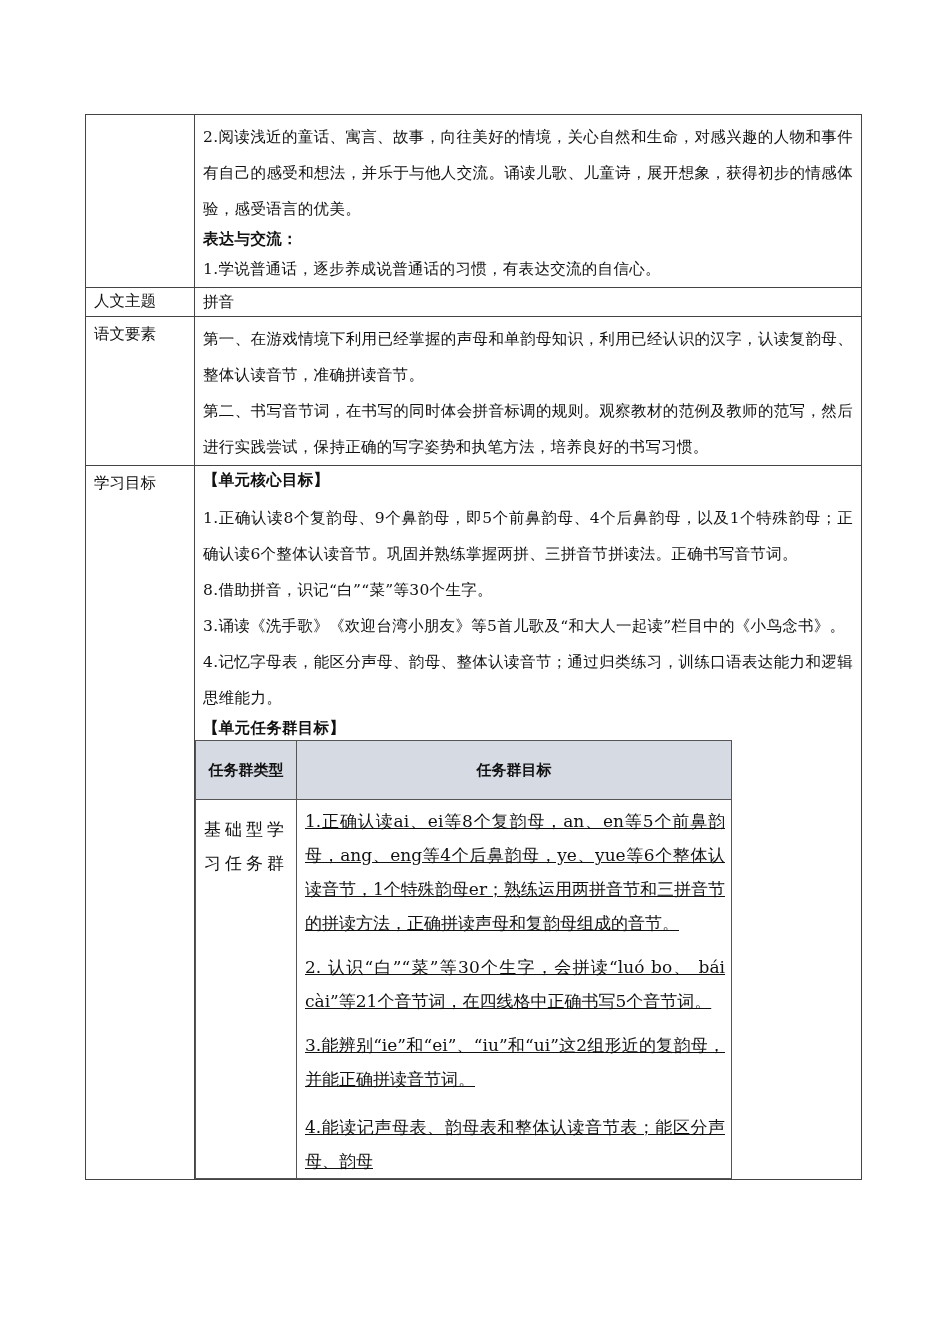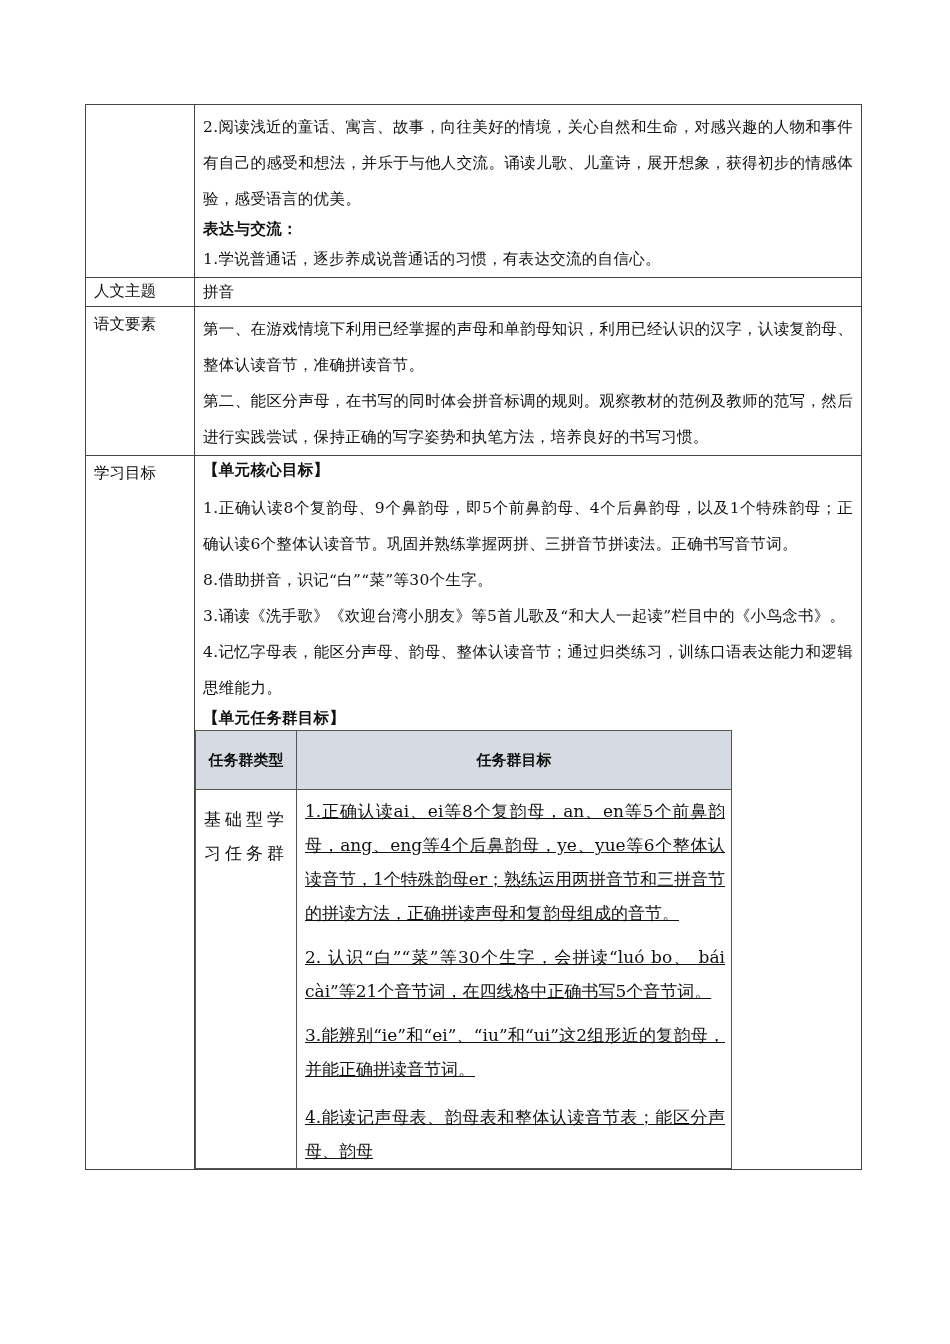--- a/index.html
+++ b/index.html
@@ -1,18 +1,18 @@
 <!DOCTYPE html>
 <html><head>
 <meta charset="utf-8">
 <style>
   html, body { margin: 0; padding: 0; background: #ffffff; }
   body { width: 950px; height: 1344px; position: relative; overflow: hidden;
          font-family: "DejaVu Serif", "Liberation Serif", serif; color: #111; }
-  .page { position: absolute; left: 85px; top: 104px; width: 777px; }
+  .page { position: absolute; left: 85px; top: 114px; width: 777px; }
   table.outer { border-collapse: collapse; width: 777px; table-layout: fixed; }
   table.outer > tbody > tr > td { border: 1px solid #444; vertical-align: top; padding: 0; }
   td.label { width: 100px; font-size: 15.5px; padding: 4px 0 0 8px !important; line-height: 26px; }
   td.content { padding: 0 8px 0 8px !important; font-size: 15.5px; }
   .p { line-height: 36px; margin: 0; text-align: justify; letter-spacing: 0.3px; }
   .p.tight { line-height: 24px; }
   .bold { font-weight: bold; font-family: "DejaVu Sans", "Liberation Sans", sans-serif; }
   .row-theme td { height: 28px; }
   table.inner { border-collapse: collapse; width: 537px; margin-left: -8px; table-layout: fixed; margin-top: 0; }
   table.inner td, table.inner th { border: 1px solid #555; vertical-align: top; font-size: 17px; }
@@ -42,21 +42,21 @@
 
       <tr class="row-theme">
         <td class="label" style="padding-top:0 !important;">人文主题</td>
         <td class="content" style="line-height:28px;">拼音</td>
       </tr>
 
       <tr>
         <td class="label">语文要素</td>
         <td class="content">
           <p class="p" style="margin-top:4px;">第一、在游戏情境下利用已经掌握的声母和单韵母知识，利用已经认识的汉字，认读复韵母、整体认读音节，准确拼读音节。</p>
-          <p class="p">第二、能区分声母，在书写的同时体会拼音标调的规则。观察教材的范例及教师的范写，然后进行实践尝试，保持正确的写字姿势和执笔方法，培养良好的书写习惯。</p>
+          <p class="p">第二、书写音节词，在书写的同时体会拼音标调的规则。观察教材的范例及教师的范写，然后进行实践尝试，保持正确的写字姿势和执笔方法，培养良好的书写习惯。</p>
         </td>
       </tr>
 
       <tr>
         <td class="label">学习目标</td>
         <td class="content" style="padding-right:0 !important;">
           <p class="p tight bold" style="margin-top:2px;">【单元核心目标】</p>
           <div style="padding-right:8px;">
             <p class="p" style="margin-top:8px;">1.正确认读8个复韵母、9个鼻韵母，即5个前鼻韵母、4个后鼻韵母，以及1个特殊韵母；正确认读6个整体认读音节。巩固并熟练掌握两拼、三拼音节拼读法。正确书写音节词。</p>
             <p class="p">8.借助拼音，识记“白”“菜”等30个生字。</p>

